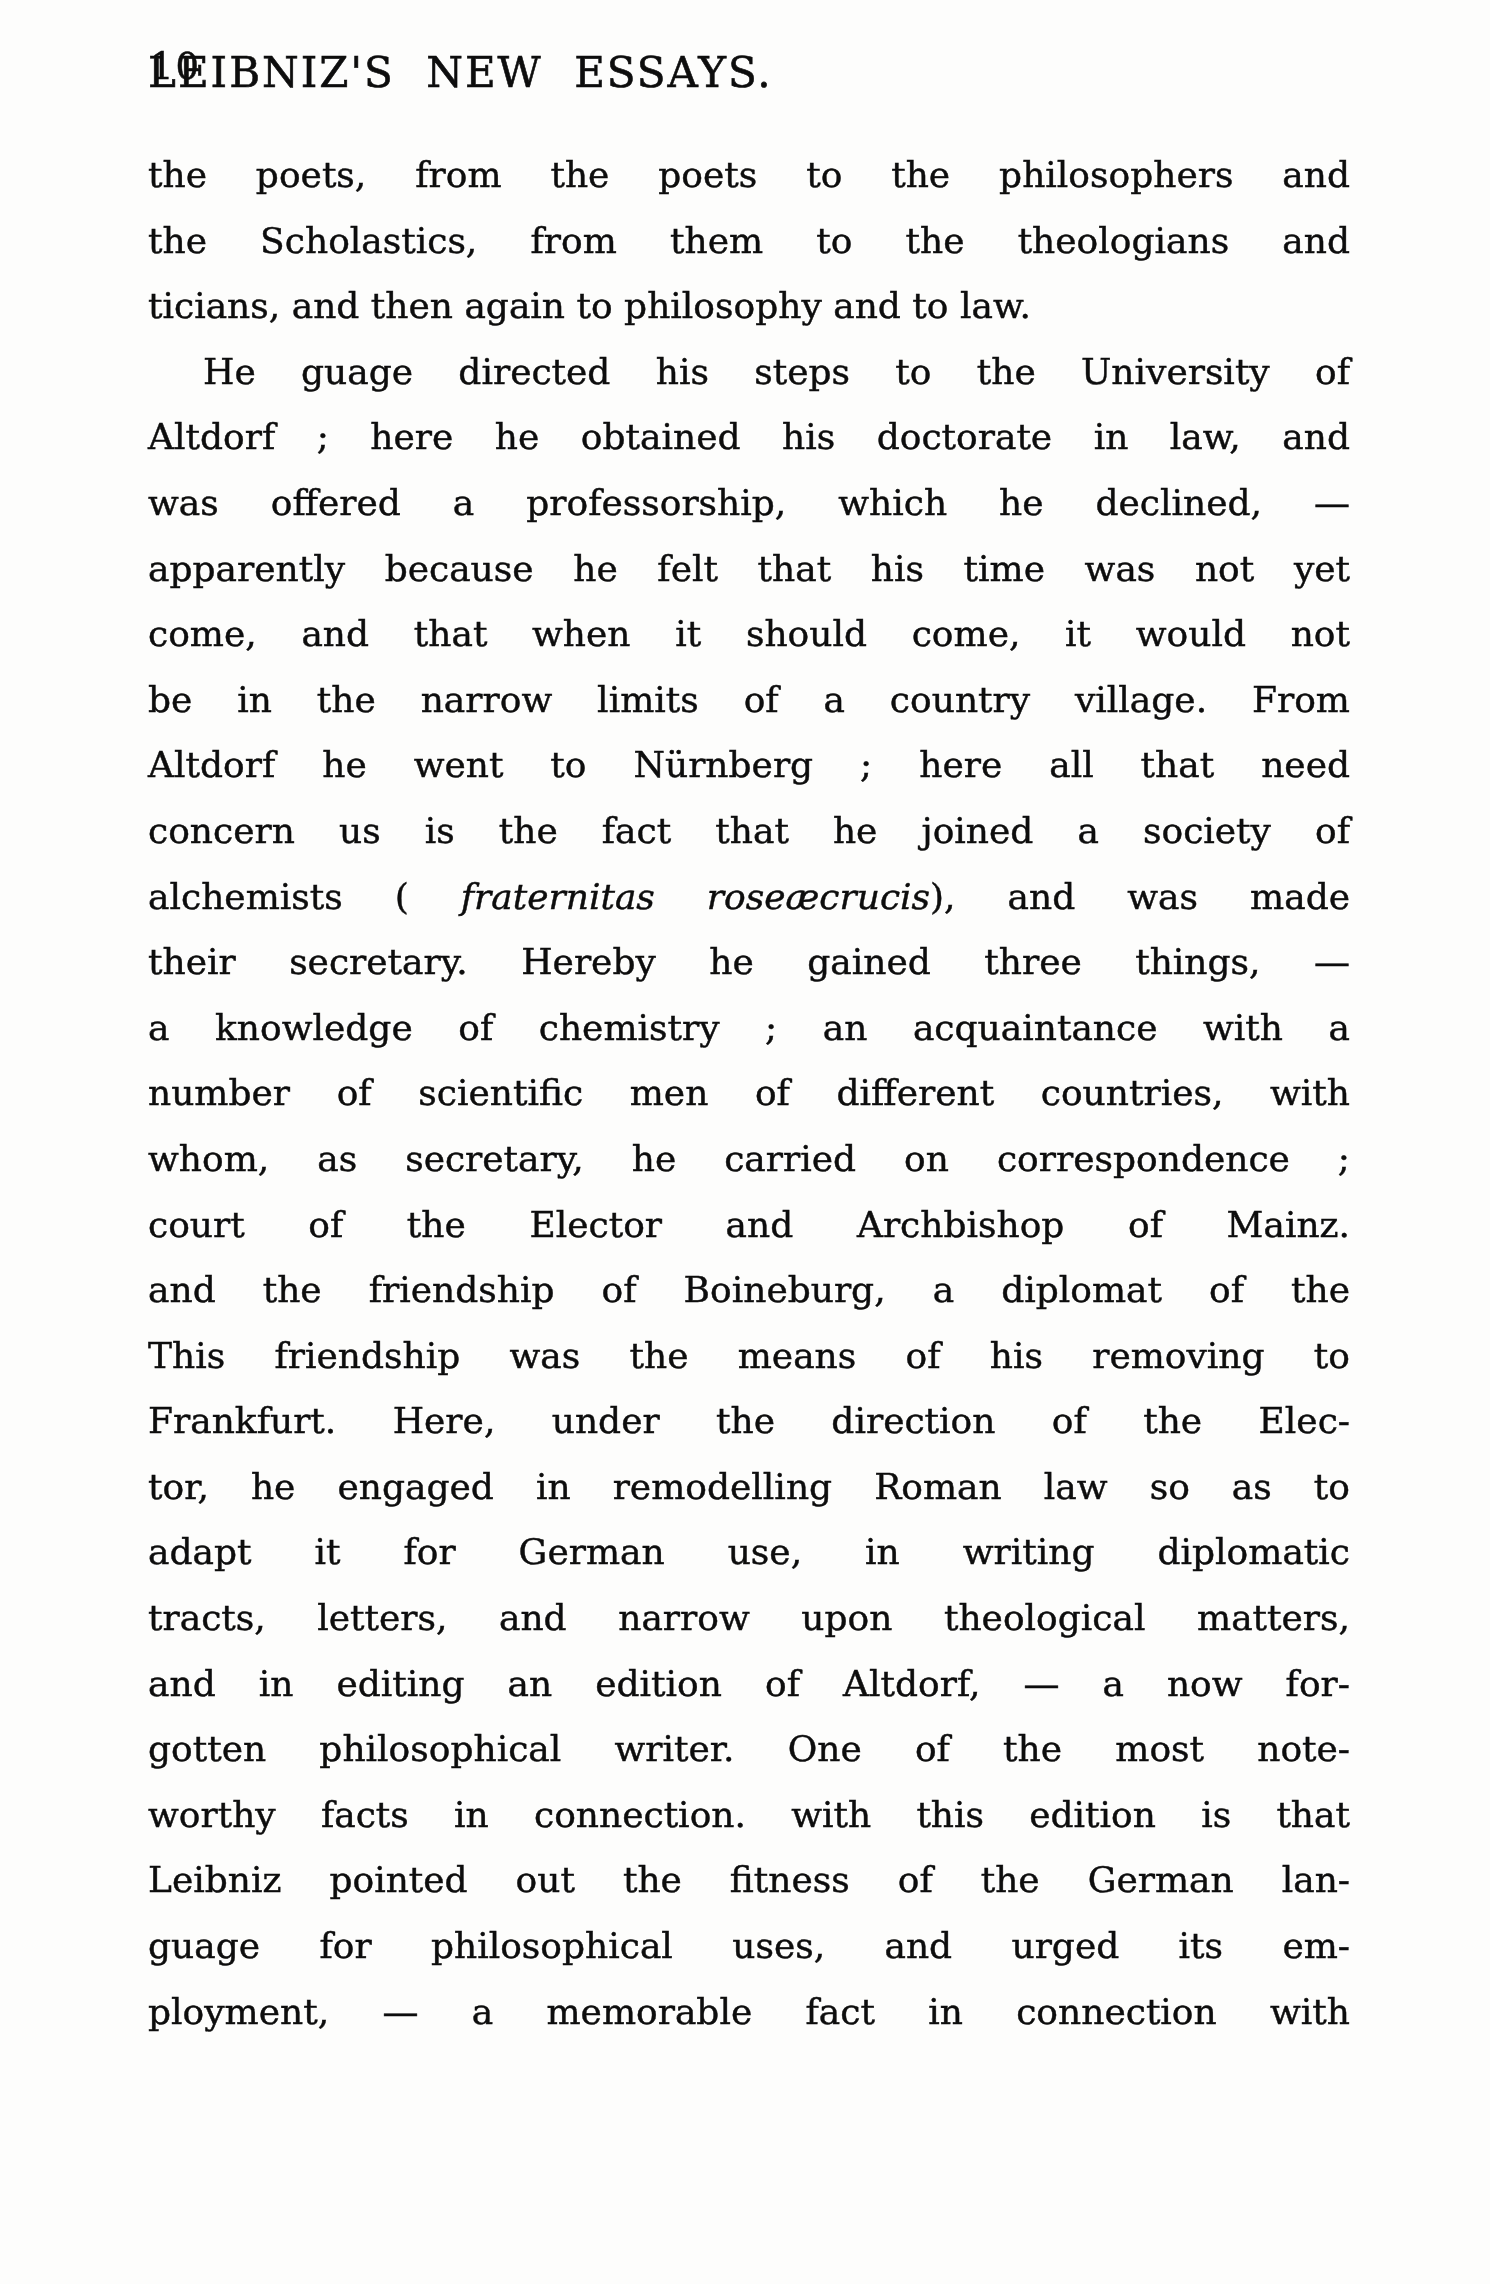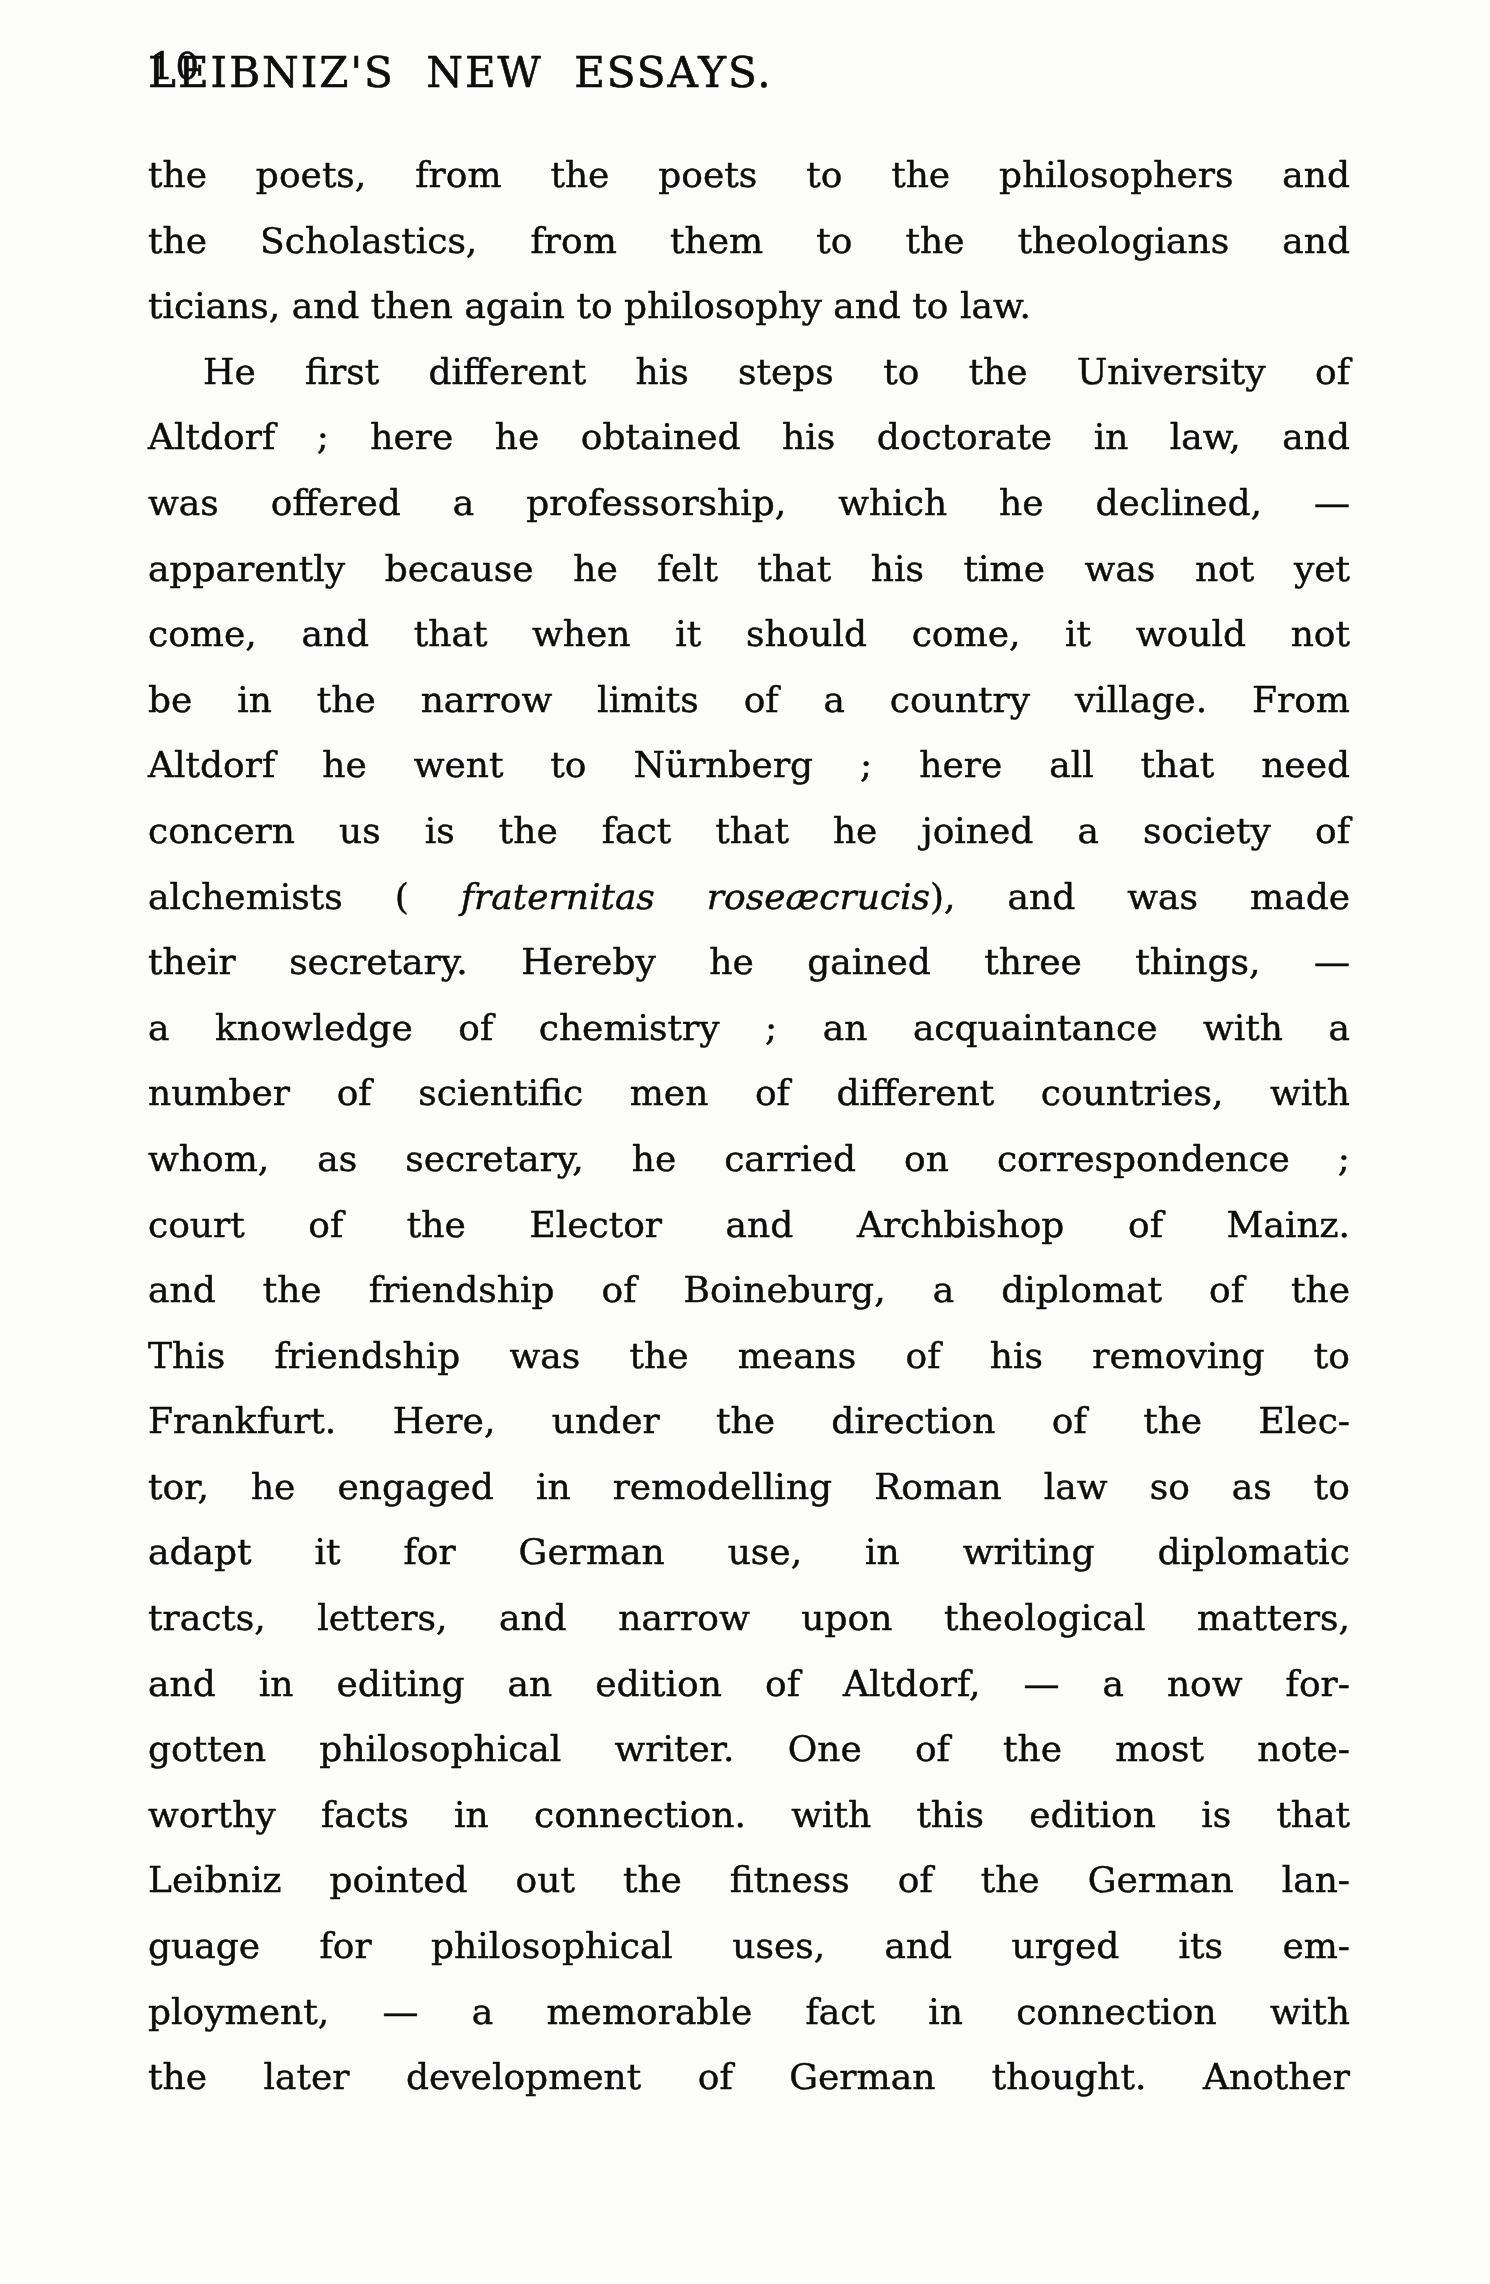--- a/index.html
+++ b/index.html
@@ -60,21 +60,21 @@
 </head>
 <body style="background: rgb(253, 253, 252);">
 
 <div class="page" style="color: rgb(13, 13, 13);">
   <span class="page-num">10</span>
   <span class="head-title">LEIBNIZ'S NEW ESSAYS.</span>
   <main class="text-block" id="text-block">
       <div class="line"><span>the poets, from the poets to the philosophers and</span></div>
       <div class="line"><span>the Scholastics, from them to the theologians and</span></div>
       <div class="line para-end"><span>ticians, and then again to philosophy and to law.</span></div>
-      <div class="line indent"><span>He first different his steps to the University of</span></div>
+      <div class="line indent"><span>He guage directed his steps to the University of</span></div>
       <div class="line"><span>Altdorf ; here he obtained his doctorate in law, and</span></div>
       <div class="line"><span>was offered a professorship, which he declined, —</span></div>
       <div class="line"><span>apparently because he felt that his time was not yet</span></div>
       <div class="line"><span>come, and that when it should come, it would not</span></div>
       <div class="line"><span>be in the narrow limits of a country village. From</span></div>
       <div class="line"><span>Altdorf he went to Nürnberg ; here all that need</span></div>
       <div class="line"><span>concern us is the fact that he joined a society of</span></div>
       <div class="line"><span>alchemists ( </span><span class="it">fraternitas roseæcrucis</span><span>), and was made</span></div>
       <div class="line"><span>their secretary. Hereby he gained three things, —</span></div>
       <div class="line"><span>a knowledge of chemistry ; an acquaintance with a</span></div>
@@ -86,15 +86,14 @@
       <div class="line"><span>Frankfurt. Here, under the direction of the Elec-</span></div>
       <div class="line"><span>tor, he engaged in remodelling Roman law so as to</span></div>
       <div class="line"><span>adapt it for German use, in writing diplomatic</span></div>
       <div class="line"><span>tracts, letters, and narrow upon theological matters,</span></div>
       <div class="line"><span>and in editing an edition of Altdorf, — a now for-</span></div>
       <div class="line"><span>gotten philosophical writer. One of the most note-</span></div>
       <div class="line"><span>worthy facts in connection. with this edition is that</span></div>
       <div class="line"><span>Leibniz pointed out the fitness of the German lan-</span></div>
       <div class="line"><span>guage for philosophical uses, and urged its em-</span></div>
       <div class="line"><span>ployment, — a memorable fact in connection with</span></div>
-      <div class="line"><span>the later development of German thought. Another</span></div>
     </main>
 </div>
 
 </body></html>

